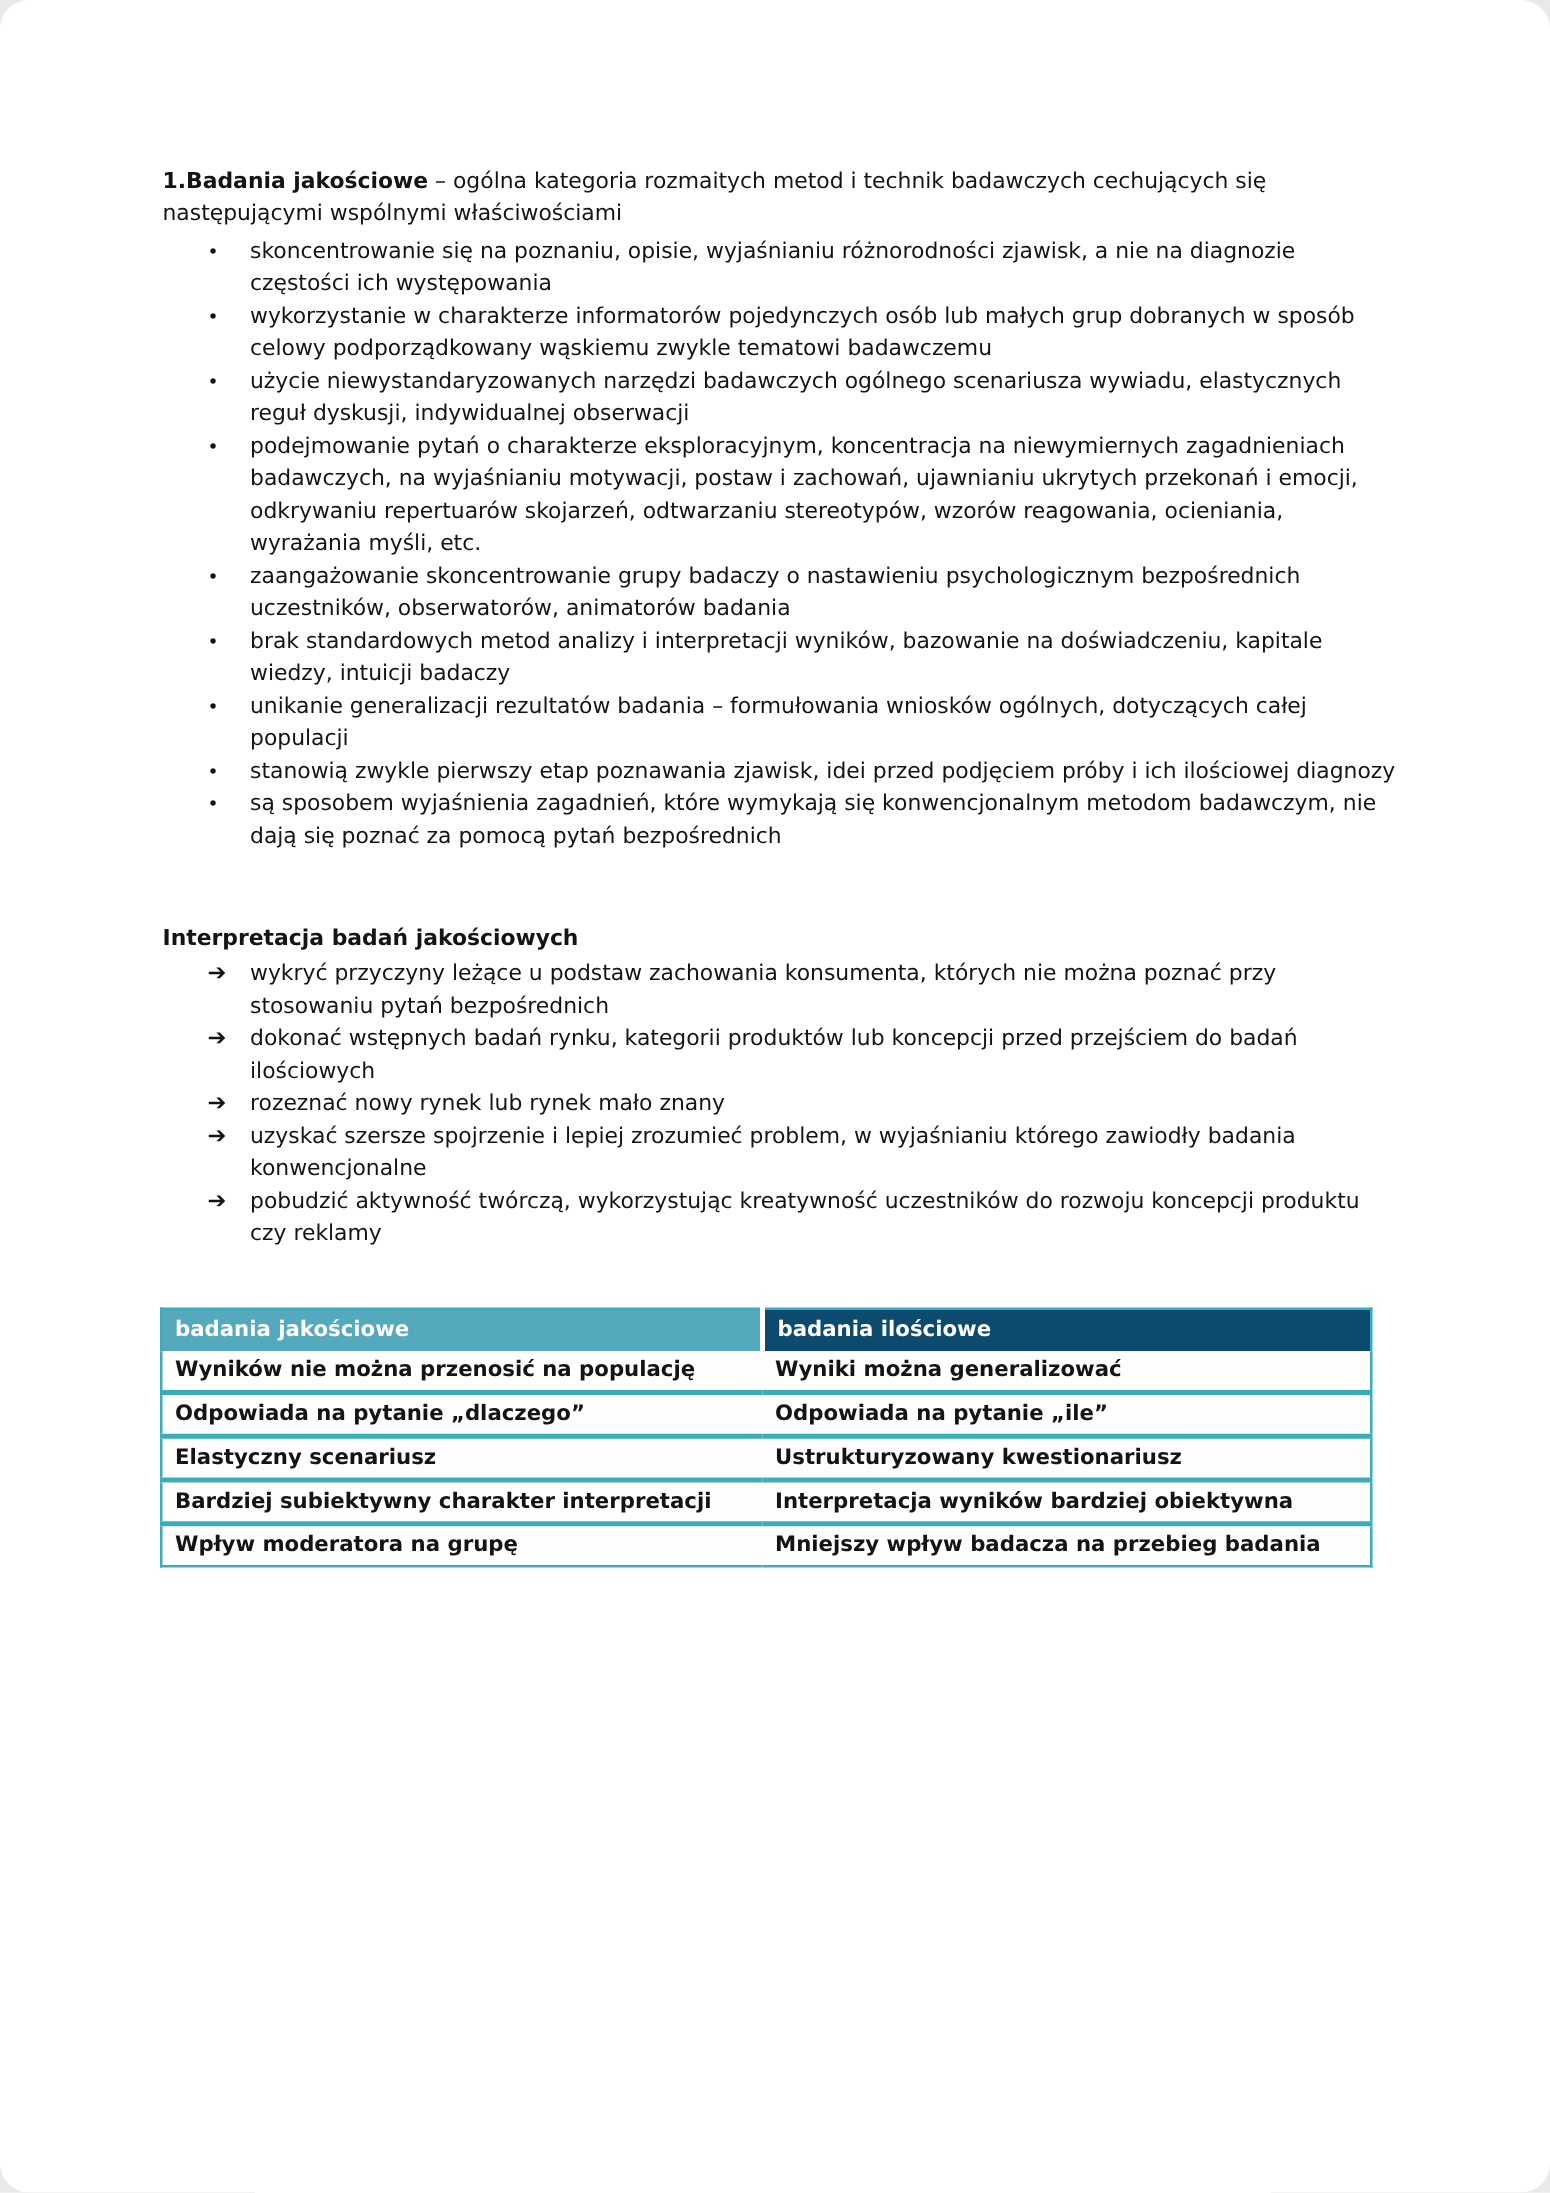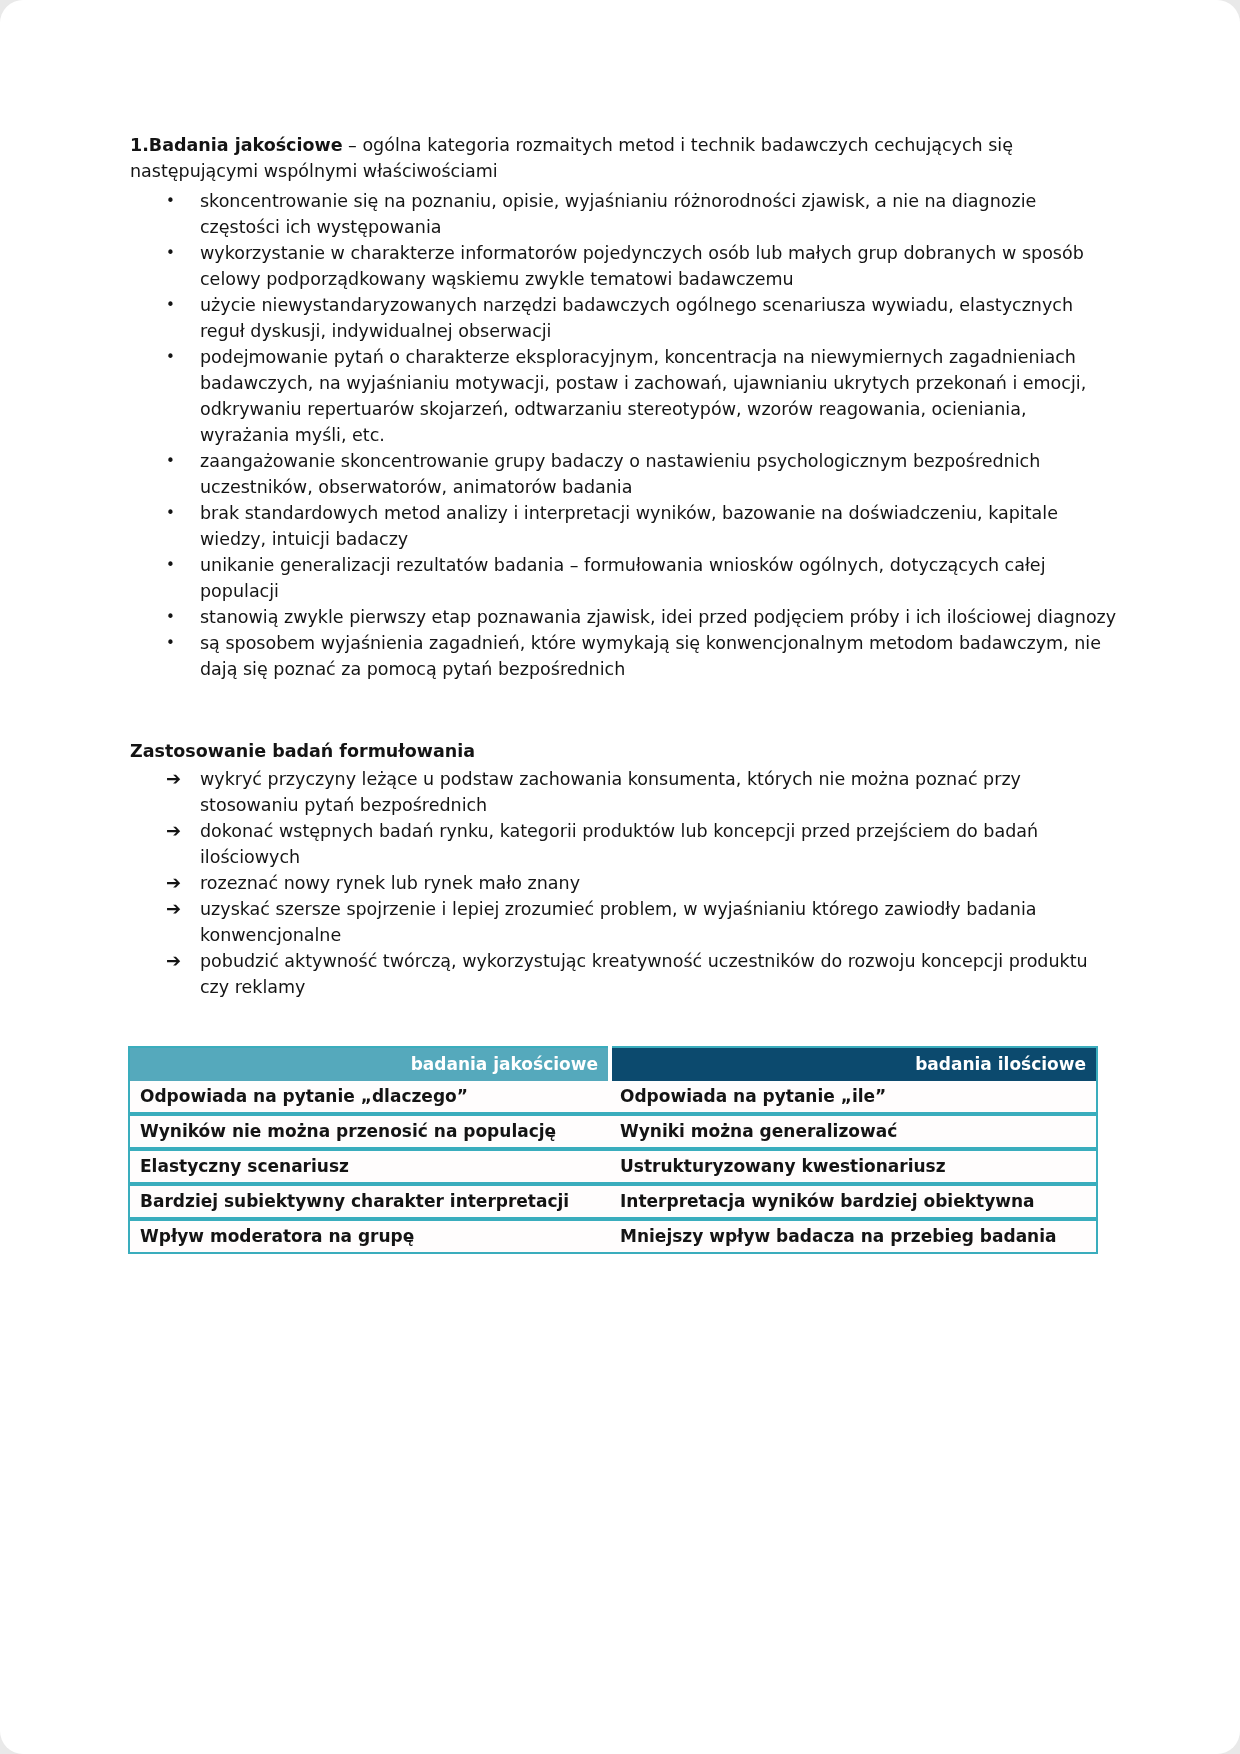--- a/index.html
+++ b/index.html
@@ -49,21 +49,21 @@
     border-collapse:collapse;
     margin-top:46px;
     margin-left:-2px;
     width:968px;
     table-layout:fixed;
     font-size:17px;
   }
   table.cmp col.c1{width:481px;}
   table.cmp col.c2{width:487px;}
   table.cmp th{
-    text-align:right;
+    text-align:left;
     font-weight:bold;
     color:#ffffff;
     padding:3px 10px 4px 10px;
     height:26px;
   }
   table.cmp th.col2{border-left:4px solid #ffffff;}
   table.cmp td{
     text-align:left;
     font-weight:bold;
     padding:2px 10px 3px 10px;
@@ -112,21 +112,21 @@
       <li>
           <span class="marker">•</span>
           <span class="txt">stanowią zwykle pierwszy etap poznawania zjawisk, idei przed podjęciem próby i ich ilościowej diagnozy</span>
         </li>
       <li>
           <span class="marker">•</span>
           <span class="txt">są sposobem wyjaśnienia zagadnień, które wymykają się konwencjonalnym metodom badawczym, nie dają się poznać za pomocą pytań bezpośrednich</span>
         </li>
     </ul>
 
-    <h2 class="sec">Zastosowanie badań formułowania</h2>
+    <h2 class="sec">Interpretacja badań jakościowych</h2>
 
     <ul class="plain arrows">
       <li>
           <span class="marker">➔</span>
           <span class="txt">wykryć przyczyny leżące u podstaw zachowania konsumenta, których nie można poznać przy stosowaniu pytań bezpośrednich</span>
         </li>
       <li>
           <span class="marker">➔</span>
           <span class="txt">dokonać wstępnych badań rynku, kategorii produktów lub koncepcji przed przejściem do badań ilościowych</span>
         </li>
@@ -151,26 +151,26 @@
           <col class="c2">
         </colgroup>
       <thead>
         <tr>
           <th class="col1" style="background: rgb(85, 169, 188);">badania jakościowe</th>
           <th class="col2" style="background: #0c4a6e;">badania ilościowe</th>
         </tr>
       </thead>
       <tbody>
         <tr>
+          <td>Wyników nie można przenosić na populację</td>
+          <td>Wyniki można generalizować</td>
+        </tr>
+        <tr>
           <td>Odpowiada na pytanie „dlaczego”</td>
           <td>Odpowiada na pytanie „ile”</td>
-        </tr>
-        <tr>
-          <td>Wyników nie można przenosić na populację</td>
-          <td>Wyniki można generalizować</td>
         </tr>
         <tr>
           <td>Elastyczny scenariusz</td>
           <td>Ustrukturyzowany kwestionariusz</td>
         </tr>
         <tr>
           <td>Bardziej subiektywny charakter interpretacji</td>
           <td>Interpretacja wyników bardziej obiektywna</td>
         </tr>
         <tr>

